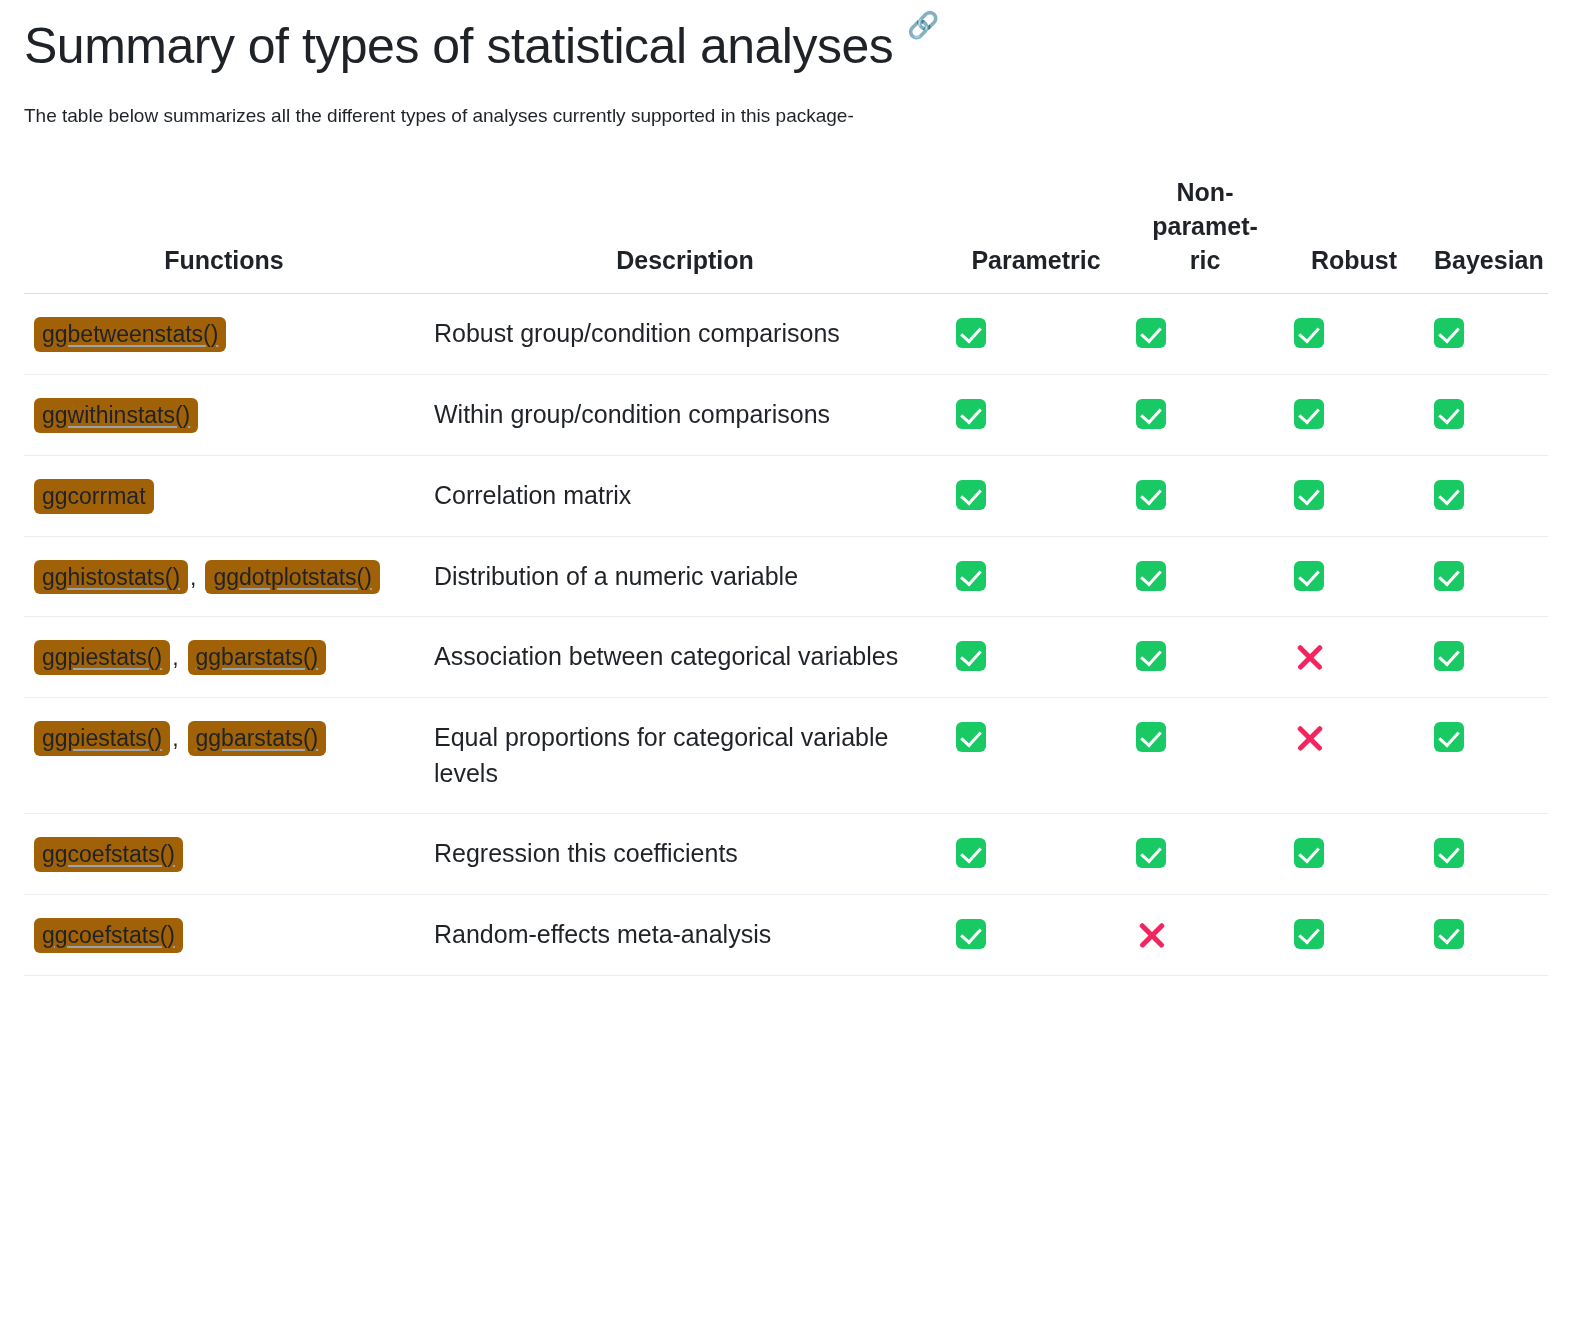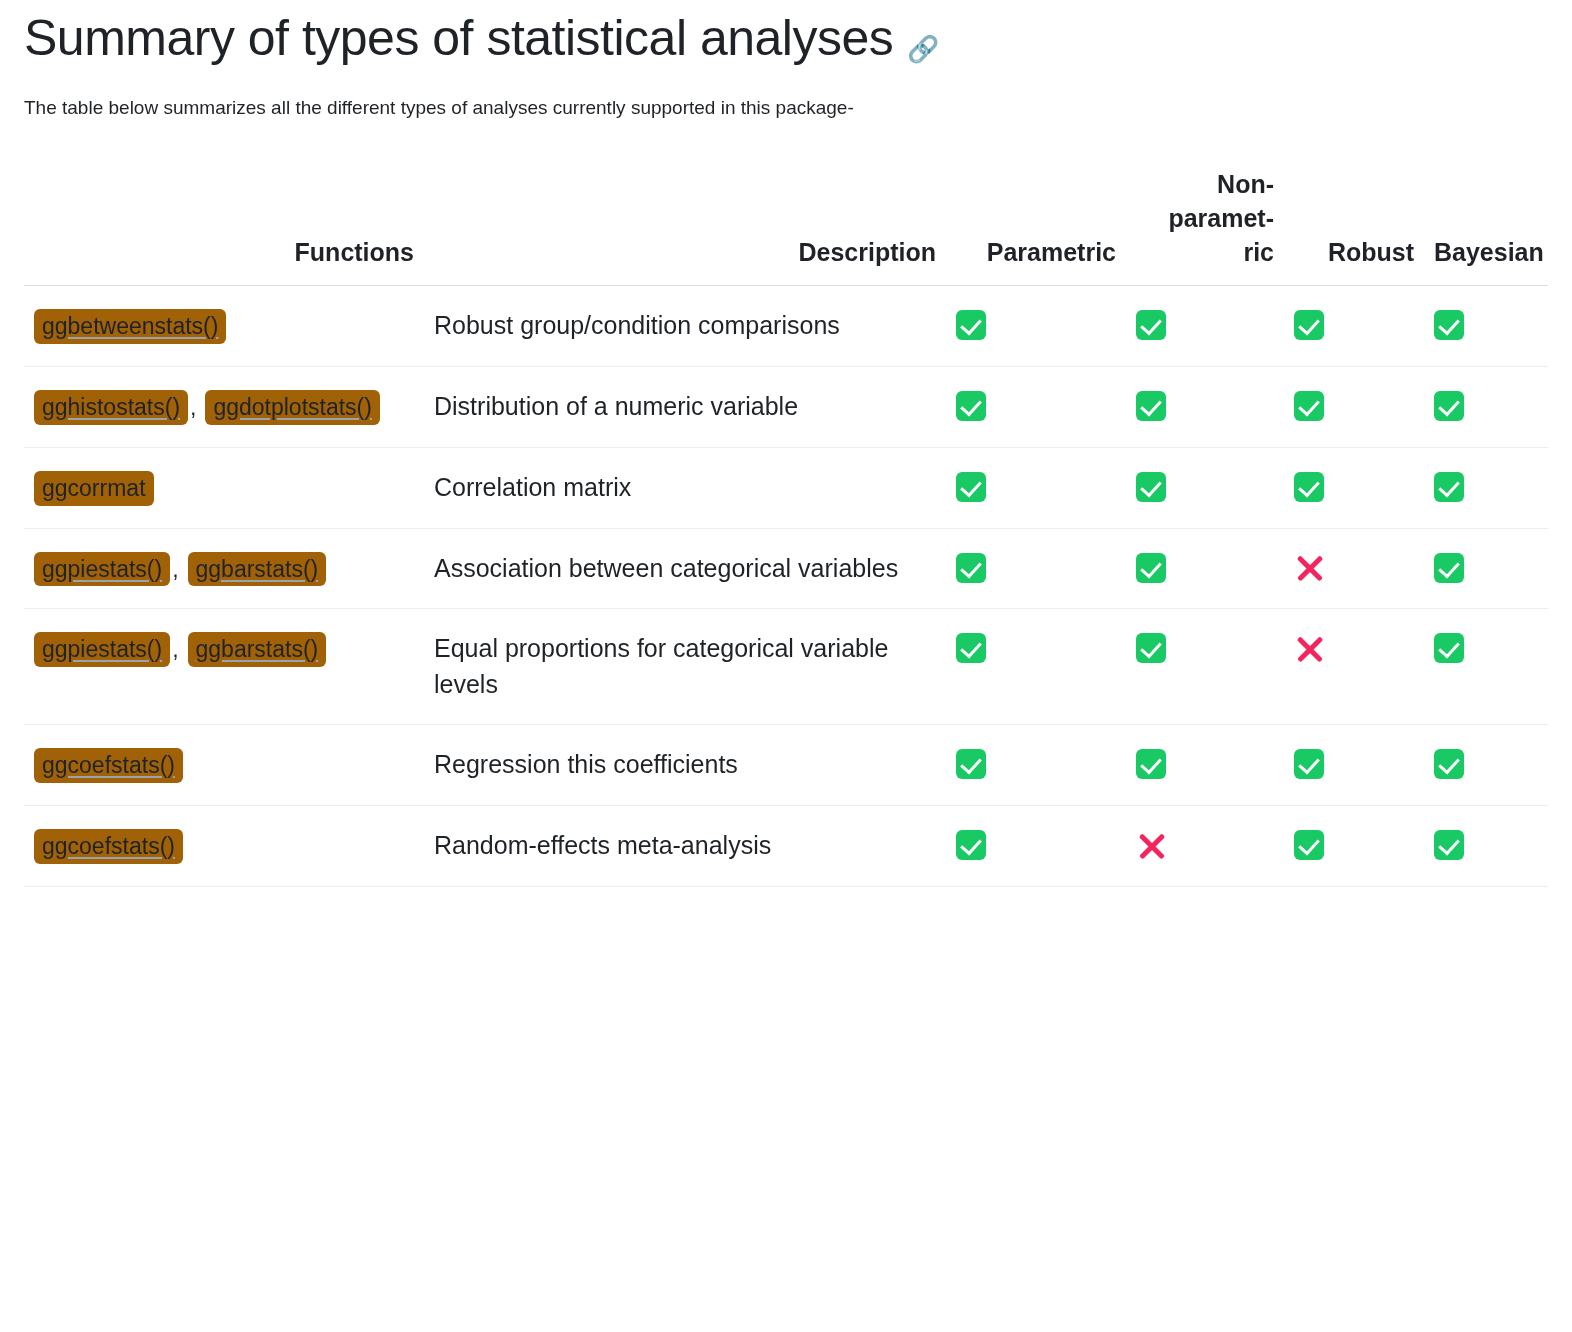--- a/index.html
+++ b/index.html
@@ -15,25 +15,25 @@
     color: #24292f;
     -webkit-font-smoothing: antialiased;
   }
   .page {
     padding: 10px 24px 0 24px;
   }
   h1.page-title {
     font-size: 50px;
     font-weight: 400;
     line-height: 1.15;
-    margin: 0 0 0 0;
+    margin: 8px 0 0 0;
     letter-spacing: -0.5px;
     color: #1f2328;
     display: flex;
-    align-items: flex-end;
+    align-items: flex-start;
     gap: 14px;
   }
   .anchor-link {
     color: #539bf5;
     font-size: 26px;
     line-height: 1;
     cursor: pointer;
     display: inline-block;
     transform: translateY(-6px);
   }
@@ -46,21 +46,21 @@
   }
   table.summary {
     margin-top: 46px;
     width: 1524px;
     border-collapse: collapse;
     table-layout: fixed;
   }
   table.summary th {
     font-size: 25px;
     font-weight: 700;
-    text-align: right;
+    text-align: center;
     vertical-align: bottom;
     padding: 0 10px 16px 10px;
     color: #1f2328;
     line-height: 1.35;
     margin-top: 28px;
   }
   table.summary thead tr {
     border-bottom: 1px solid #d8dee4;
   }
   table.summary td {
@@ -189,38 +189,48 @@
         <td class="func-cell">
           <span class="code-chip">ggbetweenstats()</span>
         </td>
         <td>Robust group/condition comparisons</td>
         <td class="cell-mark"><span class="mark yes"></span></td>
         <td class="cell-mark"><span class="mark yes"></span></td>
         <td class="cell-mark"><span class="mark yes"></span></td>
         <td class="cell-mark"><span class="mark yes"></span></td>
       </tr>
 
+      <tr>
+        <td class="func-cell">
+          <span class="code-chip">ggwithinstats()</span>
+        </td>
+        <td>Within group/condition comparisons</td>
+        <td class="cell-mark"><span class="mark yes"></span></td>
+        <td class="cell-mark"><span class="mark yes"></span></td>
+        <td class="cell-mark"><span class="mark yes"></span></td>
+        <td class="cell-mark"><span class="mark yes"></span></td>
+      </tr>
+
+      <tr>
+        <td class="func-cell">
+          <span class="code-chip plain">ggcorrmat</span>
+        </td>
+        <td>Correlation matrix</td>
+        <td class="cell-mark"><span class="mark yes"></span></td>
+        <td class="cell-mark"><span class="mark yes"></span></td>
+        <td class="cell-mark"><span class="mark yes"></span></td>
+        <td class="cell-mark"><span class="mark yes"></span></td>
+      </tr>
 
       <tr>
         <td class="func-cell">
           <span class="code-chip">gghistostats()</span><span class="chip-sep">,</span>
           <span class="code-chip">ggdotplotstats()</span>
         </td>
         <td>Distribution of a numeric variable</td>
-        <td class="cell-mark"><span class="mark yes"></span></td>
-        <td class="cell-mark"><span class="mark yes"></span></td>
-        <td class="cell-mark"><span class="mark yes"></span></td>
-        <td class="cell-mark"><span class="mark yes"></span></td>
-      </tr>
-
-      <tr>
-        <td class="func-cell">
-          <span class="code-chip plain">ggcorrmat</span>
-        </td>
-        <td>Correlation matrix</td>
         <td class="cell-mark"><span class="mark yes"></span></td>
         <td class="cell-mark"><span class="mark yes"></span></td>
         <td class="cell-mark"><span class="mark yes"></span></td>
         <td class="cell-mark"><span class="mark yes"></span></td>
       </tr>
 
 
       <tr>
         <td class="func-cell">
           <span class="code-chip">ggpiestats()</span><span class="chip-sep">,</span>

